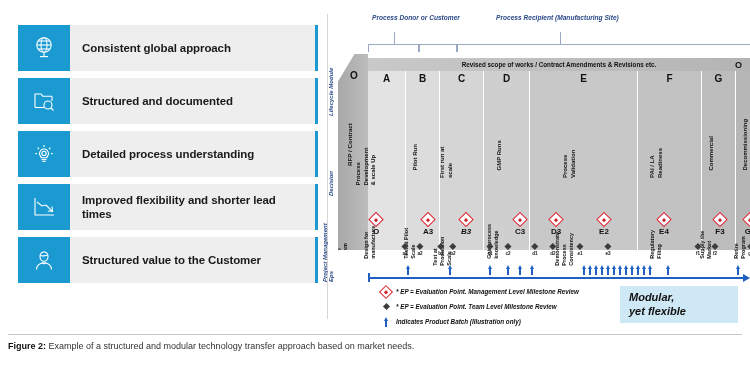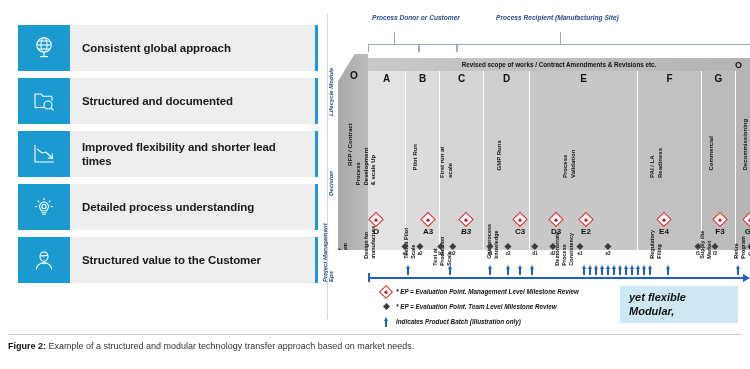--- a/index.html
+++ b/index.html
@@ -212,32 +212,20 @@
       <div class="benefit-icon">
         <svg width="26" height="26" viewBox="0 0 26 26" fill="none" stroke="#ffffff" stroke-width="1.1">
           <path d="M4 19.5 V6 h6 l1.8 2.2 H21"></path>
           <path d="M4 19.5 H13"></path>
           <path d="M21 8.2 V13"></path>
           <circle cx="17" cy="17" r="4"></circle>
           <line x1="20" y1="20" x2="22.5" y2="22.5"></line>
         </svg>
       </div>
       <div class="benefit-text">Structured and documented</div>
-      <div class="benefit-cap"></div>
-    </div>
-
-    <div class="benefit-row">
-      <div class="benefit-icon">
-        <svg width="26" height="26" viewBox="0 0 26 26" fill="none" stroke="#ffffff" stroke-width="1.1">
-          <polyline points="4,4 4,21 23,21"></polyline>
-          <polyline points="6,8 11,12 15,11 21,17"></polyline>
-          <polyline points="21,12.5 21.6,17.4 16.8,17"></polyline>
-        </svg>
-      </div>
-      <div class="benefit-text">Improved flexibility and shorter lead times</div>
       <div class="benefit-cap"></div>
     </div>
 
     <div class="benefit-row">
       <div class="benefit-icon">
         <svg width="26" height="26" viewBox="0 0 26 26" fill="none" stroke="#ffffff" stroke-width="1.1">
           <path d="M8.5 12.5a4.5 4.5 0 1 1 9 0c0 2-1.4 3-1.8 4.3H10.3C9.9 15.5 8.5 14.5 8.5 12.5Z"></path>
           <line x1="10.6" y1="18.6" x2="15.4" y2="18.6"></line>
           <line x1="11.4" y1="20.4" x2="14.6" y2="20.4"></line>
           <circle cx="13" cy="12.4" r="2.1"></circle>
@@ -248,20 +236,32 @@
           <line x1="21.8" y1="12.6" x2="19.8" y2="12.6"></line>
         </svg>
       </div>
       <div class="benefit-text">Detailed process understanding</div>
       <div class="benefit-cap"></div>
     </div>
 
     <div class="benefit-row">
       <div class="benefit-icon">
         <svg width="26" height="26" viewBox="0 0 26 26" fill="none" stroke="#ffffff" stroke-width="1.1">
+          <polyline points="4,4 4,21 23,21"></polyline>
+          <polyline points="6,8 11,12 15,11 21,17"></polyline>
+          <polyline points="21,12.5 21.6,17.4 16.8,17"></polyline>
+        </svg>
+      </div>
+      <div class="benefit-text">Improved flexibility and shorter lead times</div>
+      <div class="benefit-cap"></div>
+    </div>
+
+    <div class="benefit-row">
+      <div class="benefit-icon">
+        <svg width="26" height="26" viewBox="0 0 26 26" fill="none" stroke="#ffffff" stroke-width="1.1">
           <path d="M9 9.5c0-2.6 1.8-4.6 4-4.6s4 2 4 4.6-1.8 4.8-4 4.8-4-2.2-4-4.8Z"></path>
           <path d="M9.2 8.6c1.2.4 5.6.5 7.6-.7"></path>
           <path d="M5.5 22.5c0-4 3.3-6.8 7.5-6.8s7.5 2.8 7.5 6.8"></path>
           <path d="M11 15.7c.7 1.3 3.3 1.3 4 0"></path>
         </svg>
       </div>
       <div class="benefit-text">Structured value to the Customer</div>
       <div class="benefit-cap"></div>
     </div>
 
@@ -352,21 +352,21 @@
         <div class="lbl">B3</div>
       </div>
       <div class="ep-mgmt" style="left:152px;top:0;">
         <div class="dia"></div>
         <div class="lbl">C3</div>
       </div>
       <div class="ep-mgmt" style="left:188px;top:0;">
         <div class="dia"></div>
         <div class="lbl">D3</div>
       </div>
-      <div class="ep-mgmt" style="left:218px;top:0;">
+      <div class="ep-mgmt" style="left:236px;top:0;">
         <div class="dia"></div>
         <div class="lbl">E2</div>
       </div>
       <div class="ep-mgmt" style="left:296px;top:0;">
         <div class="dia"></div>
         <div class="lbl">E4</div>
       </div>
       <div class="ep-mgmt" style="left:352px;top:0;">
         <div class="dia"></div>
         <div class="lbl">F3</div>
@@ -479,22 +479,22 @@
       </div>
       <div class="leg-row">
         <div class="leg-sym">
             <div class="leg-arrow"></div>
           </div>
         <div class="leg-txt">Indicates Product Batch (Illustration only)</div>
       </div>
     </div>
 
     <div class="modbox">
+      <div>Modular,</div>
       <div>yet flexible</div>
-      <div>Modular,</div>
     </div>
 
   </div>
 
   <div class="cap-rule"></div>
   <div class="caption">
     <b>Figure 2:</b>
     <span>Example of a structured and modular technology transfer approach based on market needs.</span>
   </div>
 

